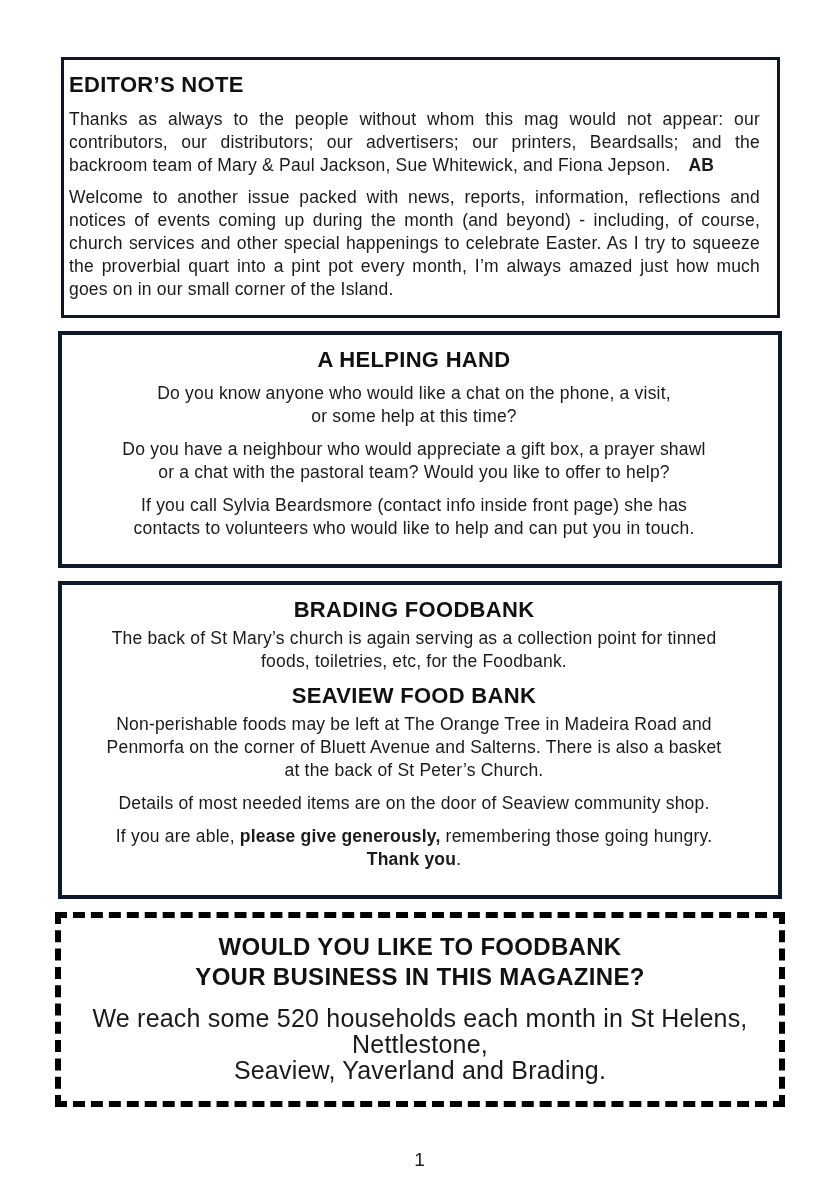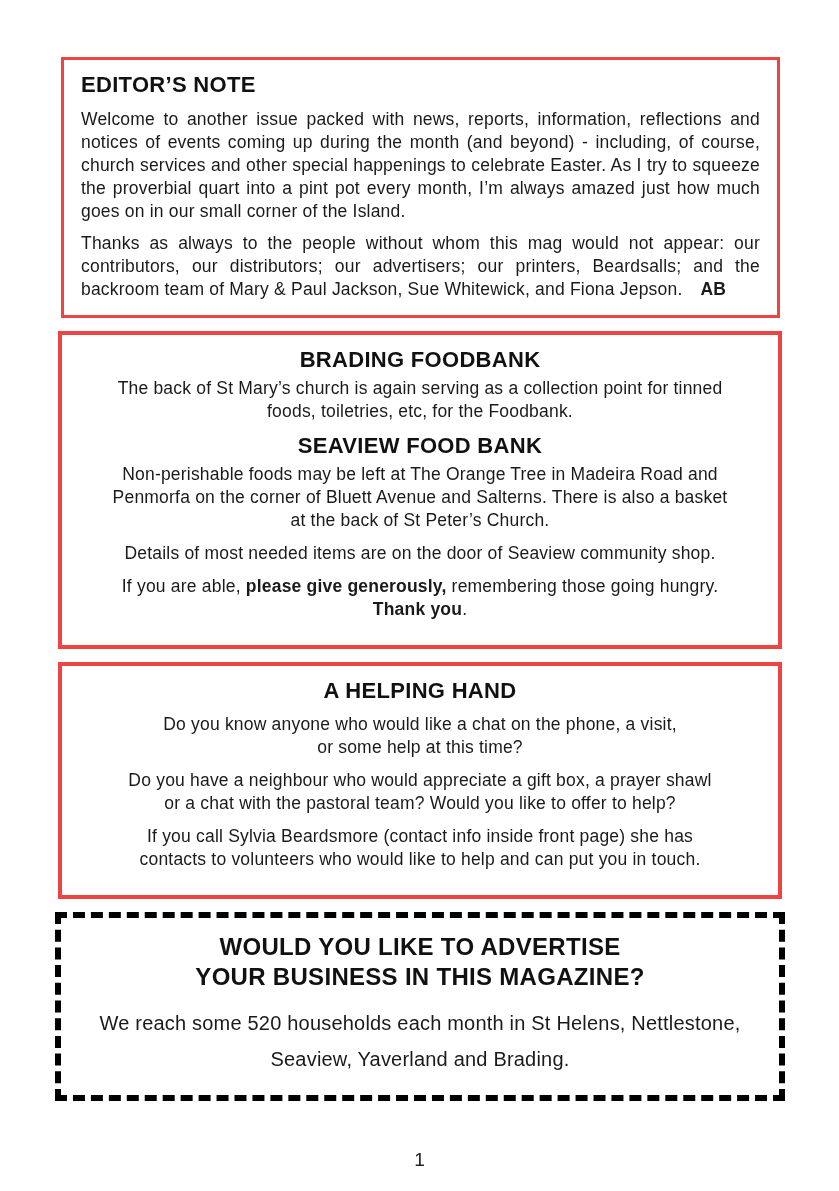--- a/index.html
+++ b/index.html
@@ -10,22 +10,22 @@
     font-family: "Liberation Sans", sans-serif;
     color: #1a1a1a;
     position: relative;
     overflow: hidden;
   }
   .page {
     padding: 57px 59px 0 61px;
   }
   .box {
     background: #fff;
-    border: 3px solid #ef4444;
-    padding: 12px 17px 14px 17px;
+    border: 3px solid #0f172a;
+    padding: 12px 17px 14px 5px;
     margin-bottom: 13px;
   }
   .box.thick { border-width: 4px; margin-left: -3px; margin-right: -2px; }
   .box.dashed {
     border: 6px dashed #000;
     margin-left: -6px;
     margin-right: -5px;
     margin-top: 6px;
     padding: 14px 20px 18px 20px;
   }
@@ -51,22 +51,22 @@
   .sig { margin-left: 18px; font-weight: bold; }
   .box2 p, .box3 p { margin-bottom: 10px; }
   .box3 h2 { margin-bottom: 4px; }
   .box3 .gap-above { margin-top: 2px; }
   .dashed h2 {
     font-size: 24px;
     line-height: 30px;
     margin-bottom: 13px;
   }
   .dashed p {
-    font-size: 20px;
-    line-height: 36px;
+    font-size: 25px;
+    line-height: 26px;
     margin-bottom: 12px;
   }
   .dashed p:last-child { margin-bottom: 0; }
   .email {
     text-decoration: underline;
     text-underline-offset: 3px;
     color: inherit;
     cursor: pointer;
   }
   .page-number {
@@ -79,48 +79,48 @@
     color: #222;
   }
 </style>
 </head>
 <body>
 
 <div class="page">
 
   <section class="box box1">
     <h2 class="h-left">EDITOR’S NOTE</h2>
+    <p class="justify"><span>Thanks as always to the people without whom this mag would not appear: our contributors, our distributors; our advertisers; our printers, Beardsalls; and the backroom team of Mary &amp; Paul Jackson, Sue Whitewick, and Fiona Jepson.</span><span class="sig">AB</span></p>
     <p class="justify">Welcome to another issue packed with news, reports, information, reflections and notices of events coming up during the month (and beyond) - including, of course, church services and other special happenings to celebrate Easter. As I try to squeeze the proverbial quart into a pint pot every month, I’m always amazed just how much goes on in our small corner of the Island.</p>
-    <p class="justify"><span>Thanks as always to the people without whom this mag would not appear: our contributors, our distributors; our advertisers; our printers, Beardsalls; and the backroom team of Mary &amp; Paul Jackson, Sue Whitewick, and Fiona Jepson.</span><span class="sig">AB</span></p>
+  </section>
+
+  <section class="box thick box2">
+    <h2 class="h-center">A HELPING HAND</h2>
+    <p class="center prelines">Do you know anyone who would like a chat on the phone, a visit,
+or some help at this time?</p>
+    <p class="center prelines">Do you have a neighbour who would appreciate a gift box, a prayer shawl
+or a chat with the pastoral team? Would you like to offer to help?</p>
+    <p class="center prelines">If you call Sylvia Beardsmore (contact info inside front page) she has
+contacts to volunteers who would like to help and can put you in touch.</p>
   </section>
 
   <section class="box thick box3">
     <h2 class="h-center">BRADING FOODBANK</h2>
     <p class="center prelines">The back of St Mary’s church is again serving as a collection point for tinned
 foods, toiletries, etc, for the Foodbank.</p>
     <h2 class="h-center gap-above">SEAVIEW FOOD BANK</h2>
     <p class="center prelines">Non-perishable foods may be left at The Orange Tree in Madeira Road and
 Penmorfa on the corner of Bluett Avenue and Salterns. There is also a basket
 at the back of St Peter’s Church.</p>
     <p class="center">Details of most needed items are on the door of Seaview community shop.</p>
     <p class="center"><span>If you are able, </span><span class="bold">please give generously,</span><span> remembering those going hungry.</span><br><span class="bold">Thank you</span><span>.</span></p>
   </section>
 
-  <section class="box thick box2">
-    <h2 class="h-center">A HELPING HAND</h2>
-    <p class="center prelines">Do you know anyone who would like a chat on the phone, a visit,
-or some help at this time?</p>
-    <p class="center prelines">Do you have a neighbour who would appreciate a gift box, a prayer shawl
-or a chat with the pastoral team? Would you like to offer to help?</p>
-    <p class="center prelines">If you call Sylvia Beardsmore (contact info inside front page) she has
-contacts to volunteers who would like to help and can put you in touch.</p>
-  </section>
-
   <section class="box dashed box4">
-    <h2 class="h-center prelines">WOULD YOU LIKE TO ADVERTISE
+    <h2 class="h-center prelines">WOULD YOU LIKE TO FOODBANK
 YOUR BUSINESS IN THIS MAGAZINE?</h2>
     <p class="center prelines">We reach some 520 households each month in St Helens, Nettlestone,
 Seaview, Yaverland and Brading.</p>
   </section>
 
 </div>
 
 <div class="page-number">1</div>
 
 </body></html>

